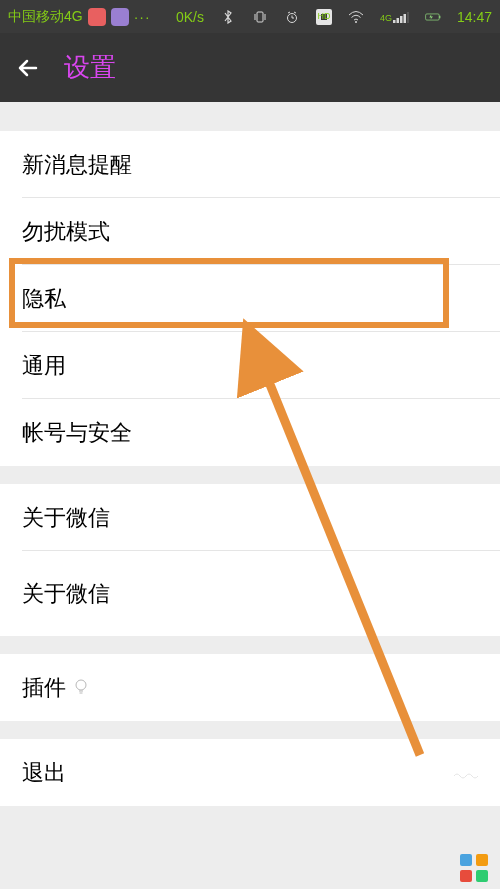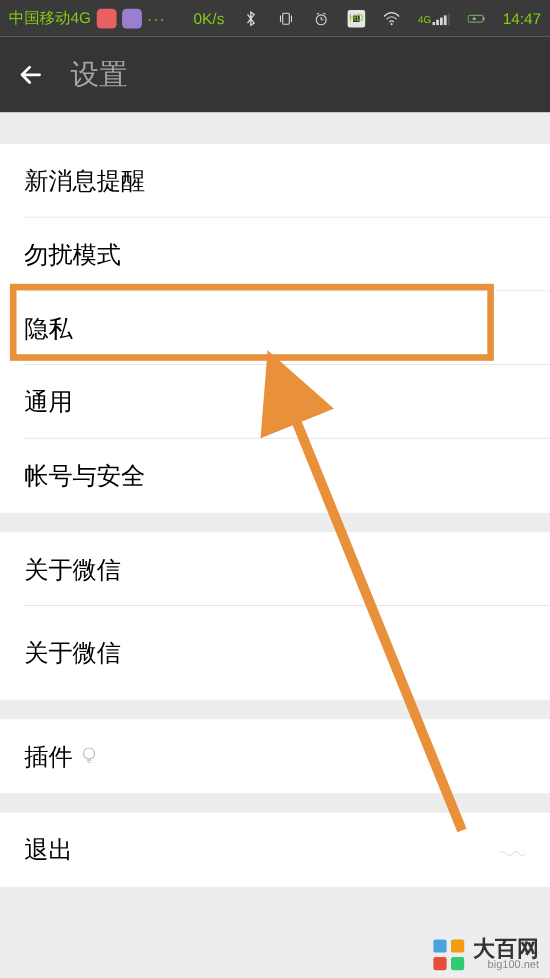--- a/index.html
+++ b/index.html
@@ -23,21 +23,21 @@
     }
     .status-left { display: flex; align-items: center; gap: 5px; }
     .status-right { display: flex; align-items: center; gap: 16px; }
     .status-icon { width: 16px; height: 16px; display: inline-flex; align-items: center; justify-content: center; }
     .app-icon { width: 18px; height: 18px; border-radius: 4px; display: inline-block; }
     .app-red { background: #e86060; }
     .app-purple { background: #9a7fd1; }
     .header {
       height: 69px;
       background: #353535;
-      color: #a3a3a3;
+      color: #d946ef;
       display: flex;
       align-items: center;
       padding: 0 14px;
       gap: 22px;
     }
     .back-icon { width: 28px; height: 28px; display: flex; align-items: center; justify-content: center; }
     .header-title { font-size: 26px; font-weight: 400; }
     .spacer-lg { height: 29px; }
     .spacer-md { height: 18px; }
     .list-group { background: #fff; }
@@ -224,17 +224,13 @@
   <line x1="420" y1="755" x2="250" y2="335" stroke="#e8903a" stroke-width="9" marker-end="url(#ahead)"></line>
 </svg>
 
 <div class="watermark">
   <svg class="wm-logo" width="32" height="32" viewBox="0 0 32 32">
     <rect x="2" y="2" width="12" height="12" rx="2" fill="#4aa3df"></rect>
     <rect x="18" y="2" width="12" height="12" rx="2" fill="#f39c12"></rect>
     <rect x="2" y="18" width="12" height="12" rx="2" fill="#e74c3c"></rect>
     <rect x="18" y="18" width="12" height="12" rx="2" fill="#2ecc71"></rect>
   </svg>
-  <div>
-    <div class="wm-text">大百网</div>
-    <div class="wm-sub">big100.net</div>
-  </div>
 </div>
 
 </body></html>

